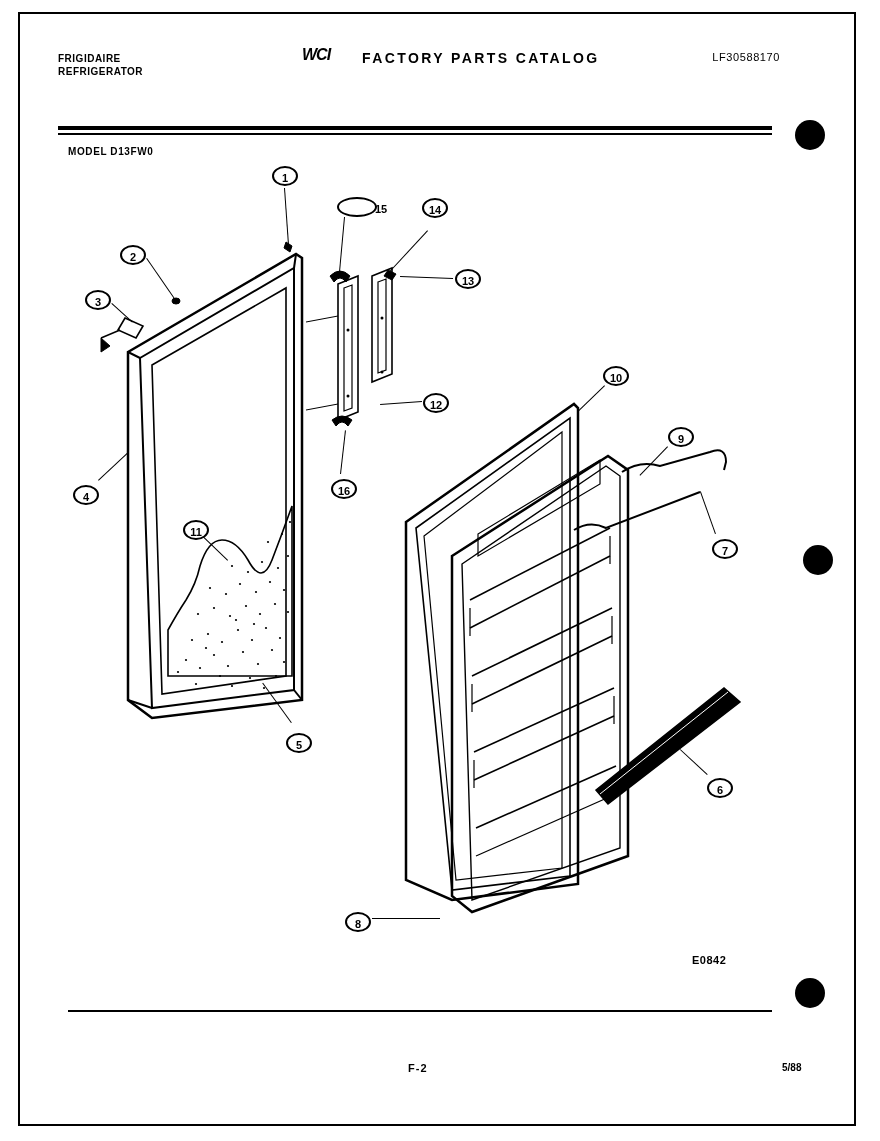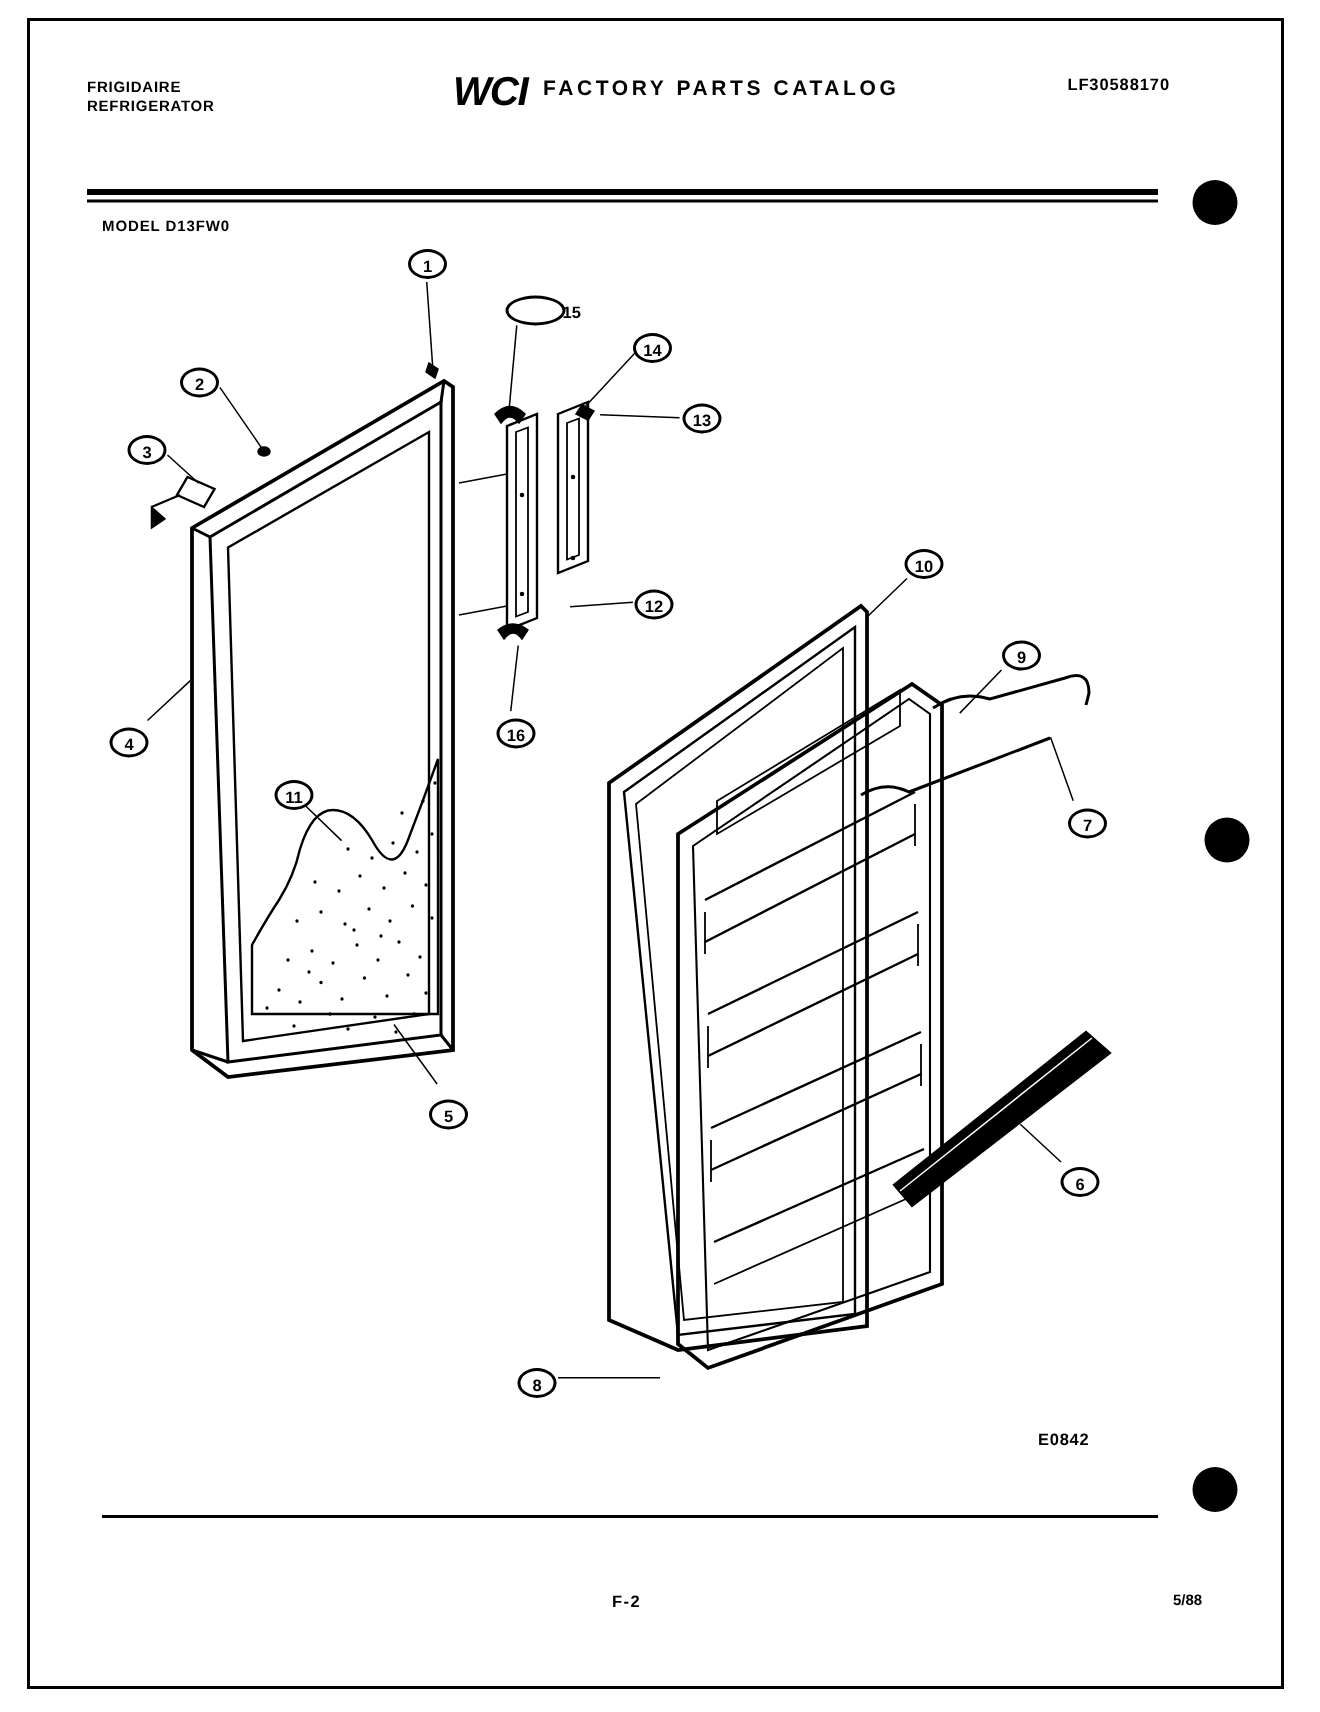--- a/index.html
+++ b/index.html
@@ -35,41 +35,41 @@
     font-size: 10px;
     font-weight: bold;
     letter-spacing: 0.5px;
     line-height: 13px;
   }
   .brand div { white-space: nowrap; }
   .wci-logo {
     position: absolute;
     left: 302px;
     top: 46px;
-    font-size: 27px;
+    font-size: 16px;
     font-weight: bold;
     font-style: italic;
     letter-spacing: -1px;
     text-align: center;
   }
   .catalog-words {
     position: absolute;
     left: 362px;
     top: 50px;
     font-size: 14px;
     font-weight: bold;
     letter-spacing: 2.4px;
     white-space: nowrap;
   }
   .cat-number {
     position: absolute;
     right: 100px;
     top: 51px;
     font-size: 11px;
-    font-weight: bold;
+    font-weight: normal;
     letter-spacing: 0.6px;
     text-align: right;
   }
   .rule-thick {
     position: absolute;
     left: 58px;
     top: 126px;
     width: 714px;
     height: 4px;
     background: #000;
@@ -359,21 +359,21 @@
       <div class="callout" style="left: 73px; top: 485px;">4</div>
       <div class="callout" style="left: 286px; top: 733px;">5</div>
       <div class="callout" style="left: 707px; top: 778px;">6</div>
       <div class="callout" style="left: 712px; top: 539px;">7</div>
       <div class="callout" style="left: 345px; top: 912px;">8</div>
       <div class="callout" style="left: 668px; top: 427px;">9</div>
       <div class="callout" style="left: 603px; top: 366px;">10</div>
       <div class="callout" style="left: 183px; top: 520px;">11</div>
       <div class="callout" style="left: 423px; top: 393px;">12</div>
       <div class="callout" style="left: 455px; top: 269px;">13</div>
-      <div class="callout" style="left: 422px; top: 222px;">14</div>
+      <div class="callout" style="left: 422px; top: 198px;">14</div>
       <div class="callout" style="left: 337px; top: 197px; padding-left: 36px;">15</div>
       <div class="callout" style="left: 331px; top: 479px;">16</div>
     </div>
 
   <div id="punches">
       <div class="punch" style="left: 795px; top: 120px;"></div>
       <div class="punch" style="left: 803px; top: 545px;"></div>
       <div class="punch" style="left: 795px; top: 978px;"></div>
     </div>
 

